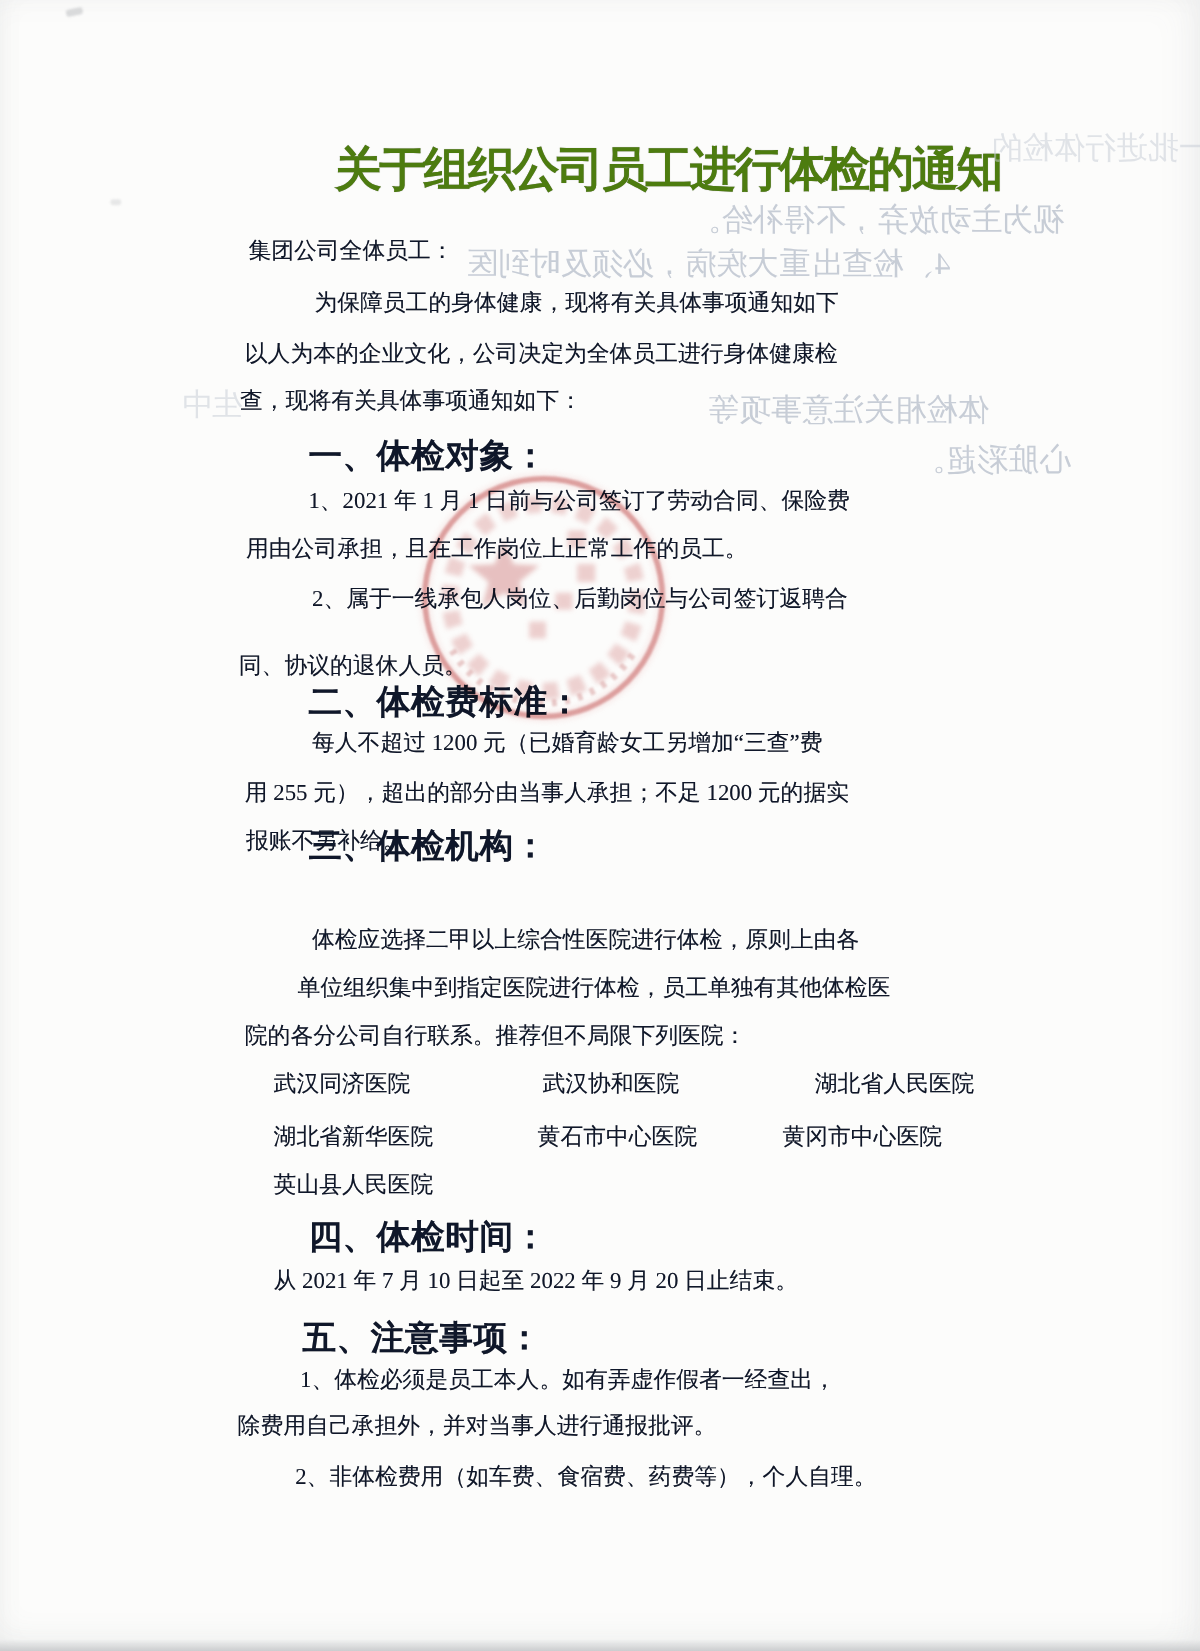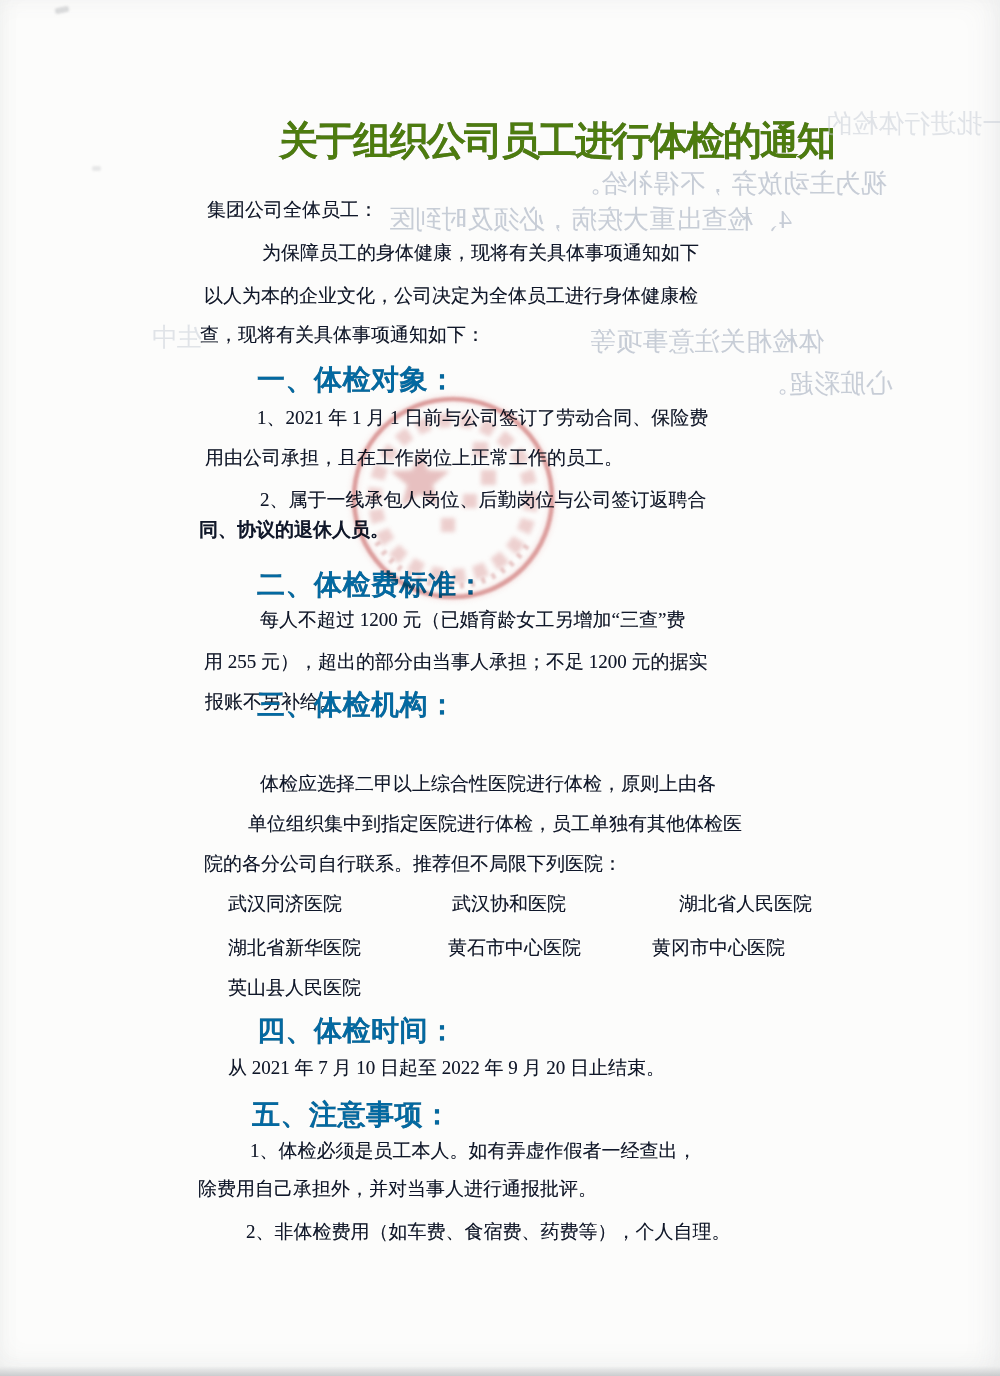--- a/index.html
+++ b/index.html
@@ -22,21 +22,21 @@
     color:#4d7c0f; white-space:nowrap;
     text-shadow:0 0 .6px rgba(35,34,30,.55);
   }
   .line {
     position:absolute; white-space:nowrap;
     font-size:19px; line-height:1.05; color:#0f172a;
     text-shadow:0 0 .5px rgba(46,45,43,.45);
   }
   .head {
     font-family:"Liberation Sans","DejaVu Sans",sans-serif;
-    font-weight:700; font-size:28px; color:#0369a1; letter-spacing:.5px;
+    font-weight:700; font-size:28px; color:#0f172a; letter-spacing:.5px;
   }
   .ghost {
     position:absolute; white-space:nowrap;
     font-size:26px; line-height:1.05; color:#c5cbd5;
     transform:scaleX(-1); transform-origin:center;
     filter:blur(.5px); opacity:.95;
   }
   .faint { opacity:.5; }
   .seal { position:absolute; left:345px; top:390px; mix-blend-mode:multiply; }
   .speck { position:absolute; background:#d9dadb; border-radius:2px; filter:blur(1px); }
@@ -65,21 +65,21 @@
   <div>
 
   <div class="line" style="left: 207px; top: 200px;">集团公司全体员工：</div>
       <div class="line" style="left: 262px; top: 243px;">为保障员工的身体健康，现将有关具体事项通知如下</div>
       <div class="line" style="left: 204px; top: 286px;">以人为本的企业文化，公司决定为全体员工进行身体健康检</div>
       <div class="line" style="left: 200px; top: 325px;">查，现将有关具体事项通知如下：</div>
       <div class="line head" style="left: 257px; top: 365px;">一、体检对象：</div>
       <div class="line" style="left: 257px; top: 408px;">1、2021 年 1 月 1 日前与公司签订了劳动合同、保险费</div>
       <div class="line" style="left: 205px; top: 448px;">用由公司承担，且在工作岗位上正常工作的员工。</div>
       <div class="line" style="left: 260px; top: 490px;">2、属于一线承包人岗位、后勤岗位与公司签订返聘合</div>
-      <div class="line" style="left: 199px; top: 520px; font-weight: bold;">同、协议的退休人员。</div>
+      <div class="line" style="left: 199px; top: 546px;">同、协议的退休人员。</div>
       <div class="line head" style="left: 257px; top: 570px;">二、体检费标准：</div>
       <div class="line" style="left: 260px; top: 610px;">每人不超过 1200 元（已婚育龄女工另增加“三查”费</div>
       <div class="line" style="left: 204px; top: 652px;">用 255 元），超出的部分由当事人承担；不足 1200 元的据实</div>
       <div class="line" style="left: 205px; top: 692px;">报账不另补给。</div>
       <div class="line head" style="left: 257px; top: 690px; text-align: center;">三、体检机构：</div>
       <div class="line" style="left: 260px; top: 774px;">体检应选择二甲以上综合性医院进行体检，原则上由各</div>
       <div class="line" style="left: 204px; top: 814px; margin-left: 44px;">单位组织集中到指定医院进行体检，员工单独有其他体检医</div>
       <div class="line" style="left: 204px; top: 854px;">院的各分公司自行联系。推荐但不局限下列医院：</div>
       <div class="line" style="left: 228px; top: 894px;">武汉同济医院</div>
       <div class="line" style="left: 452px; top: 894px;">武汉协和医院</div>

